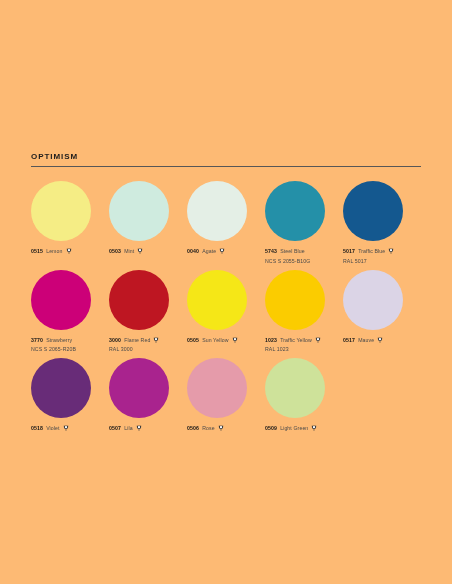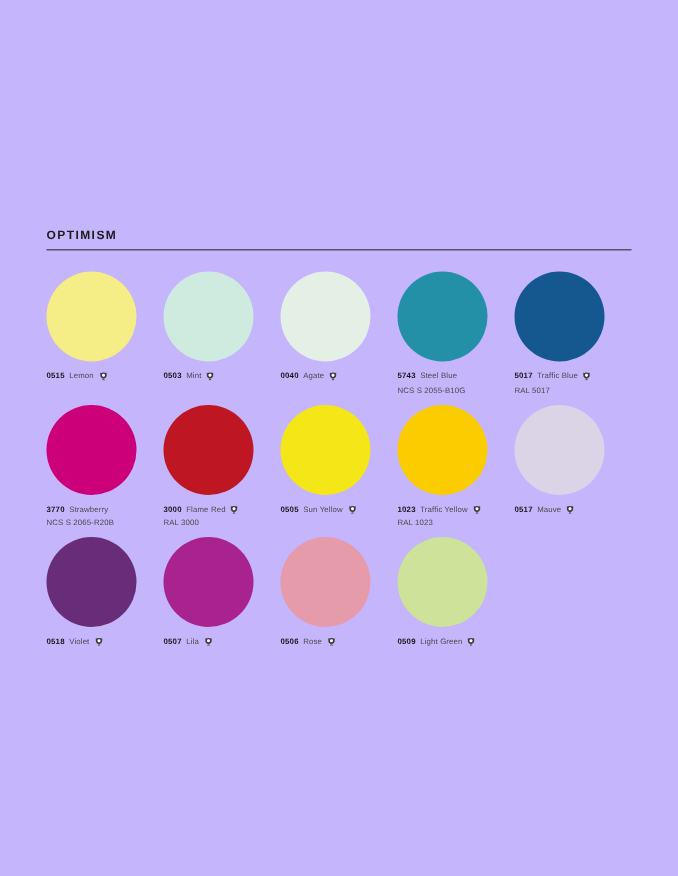--- a/index.html
+++ b/index.html
@@ -16,21 +16,21 @@
     overflow: hidden;
     position: relative;
   }
 
   .page {
     position: absolute;
     left: 0;
     top: 0;
     width: 452px;
     height: 584px;
-    background: #c4b5fd;
+    background: #fdba74;
   }
 
   .sheet {
     position: absolute;
     left: 31px;
     top: 152px;
     width: 390px;
   }
 
   

